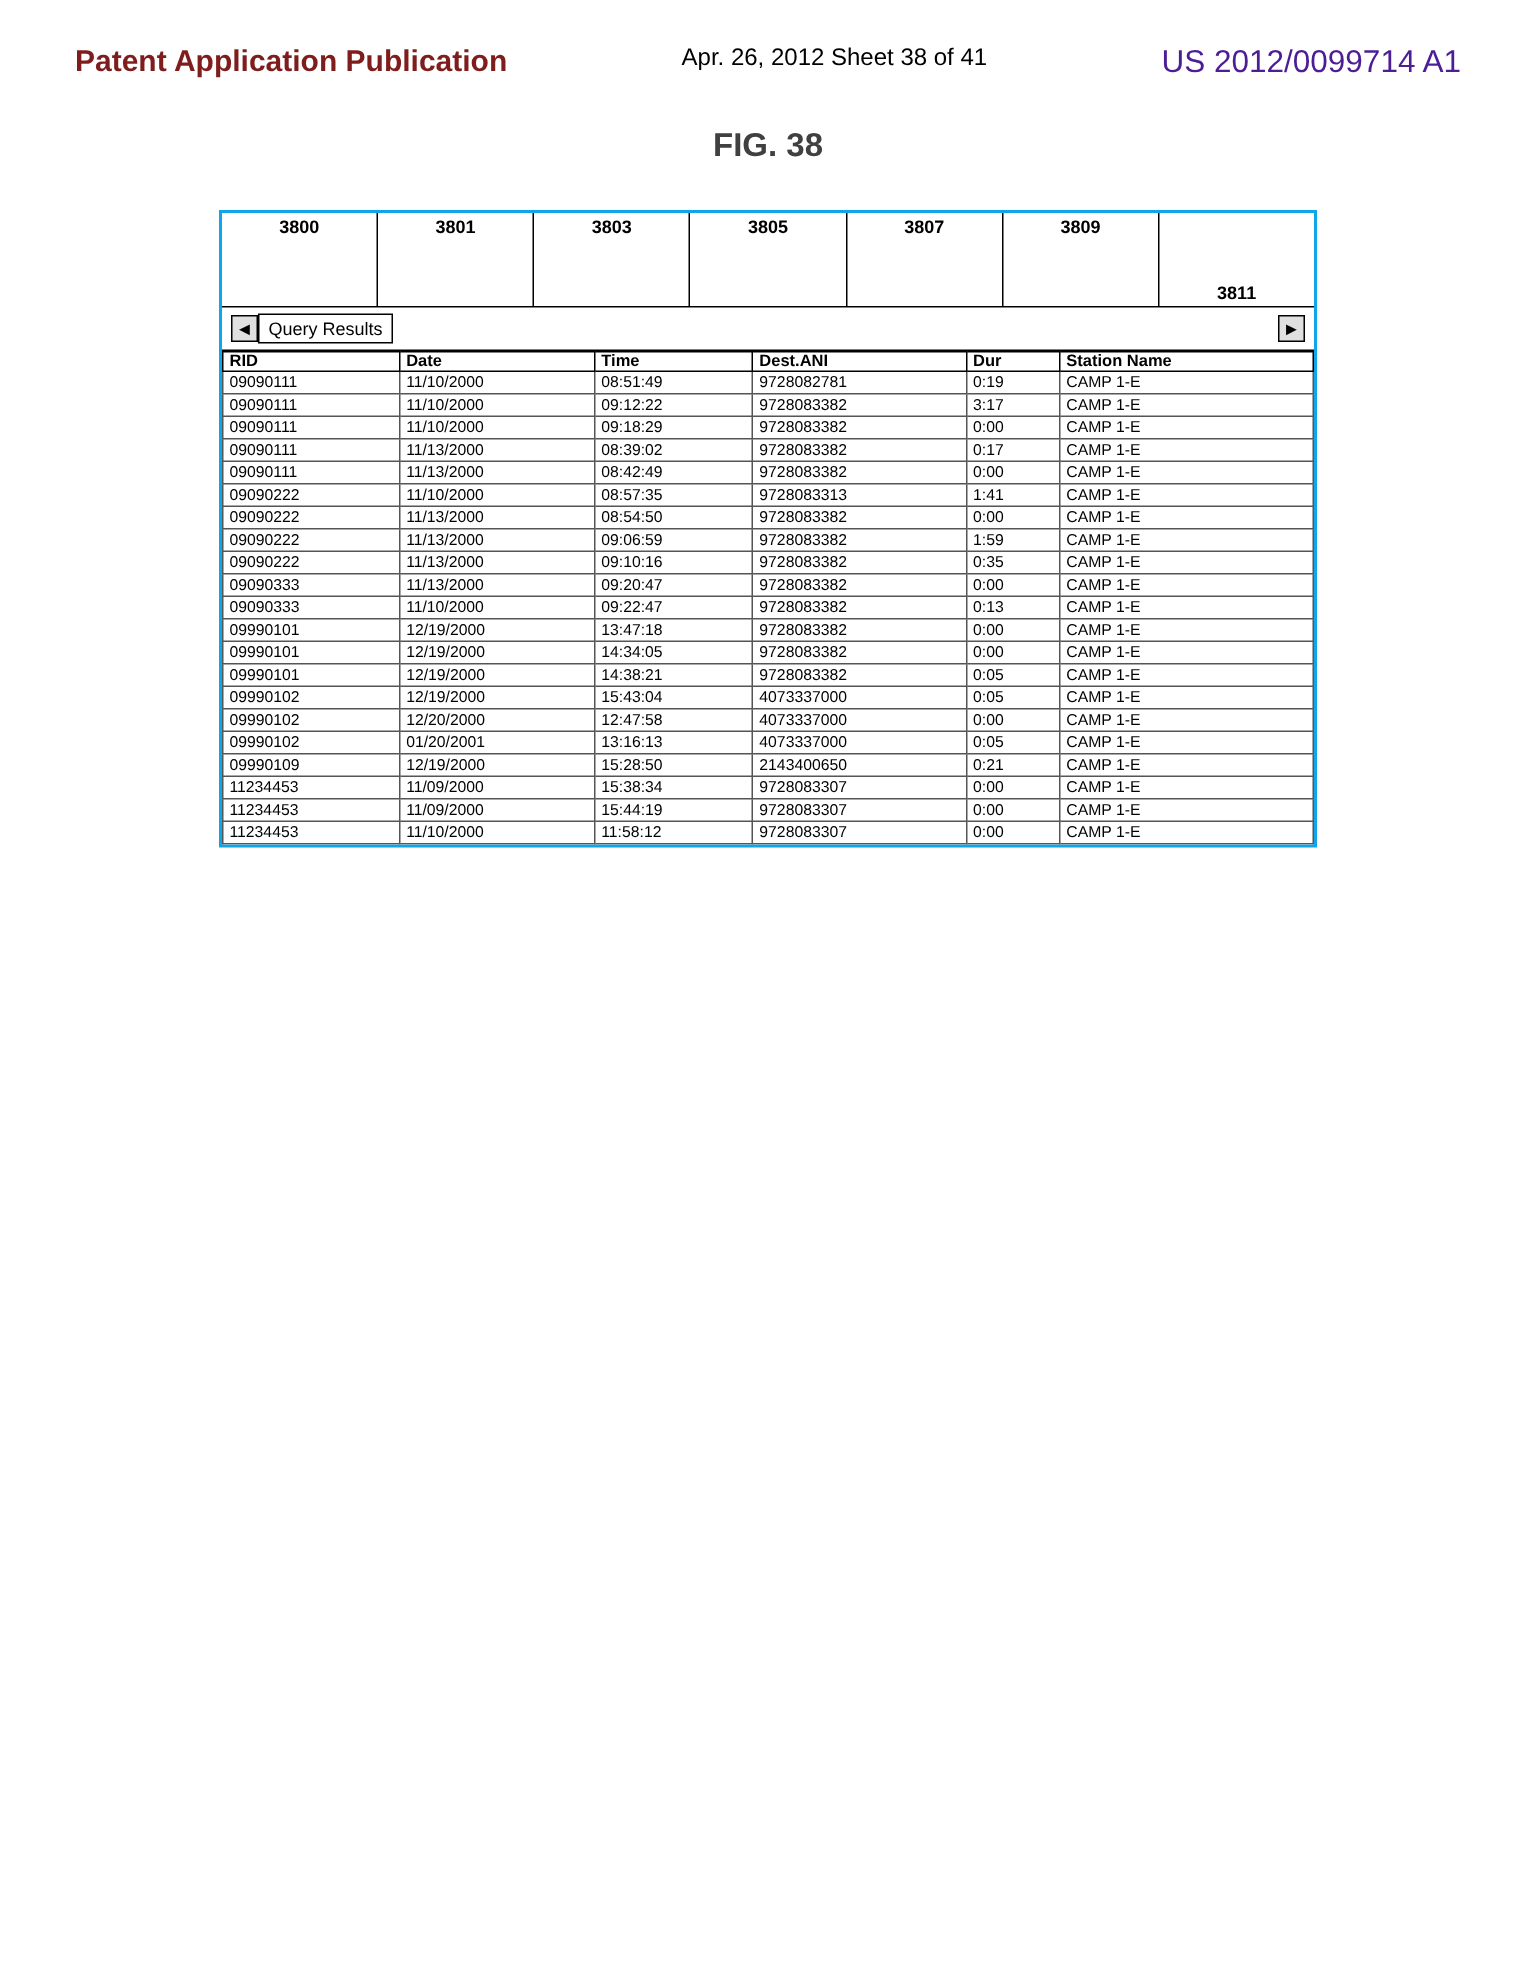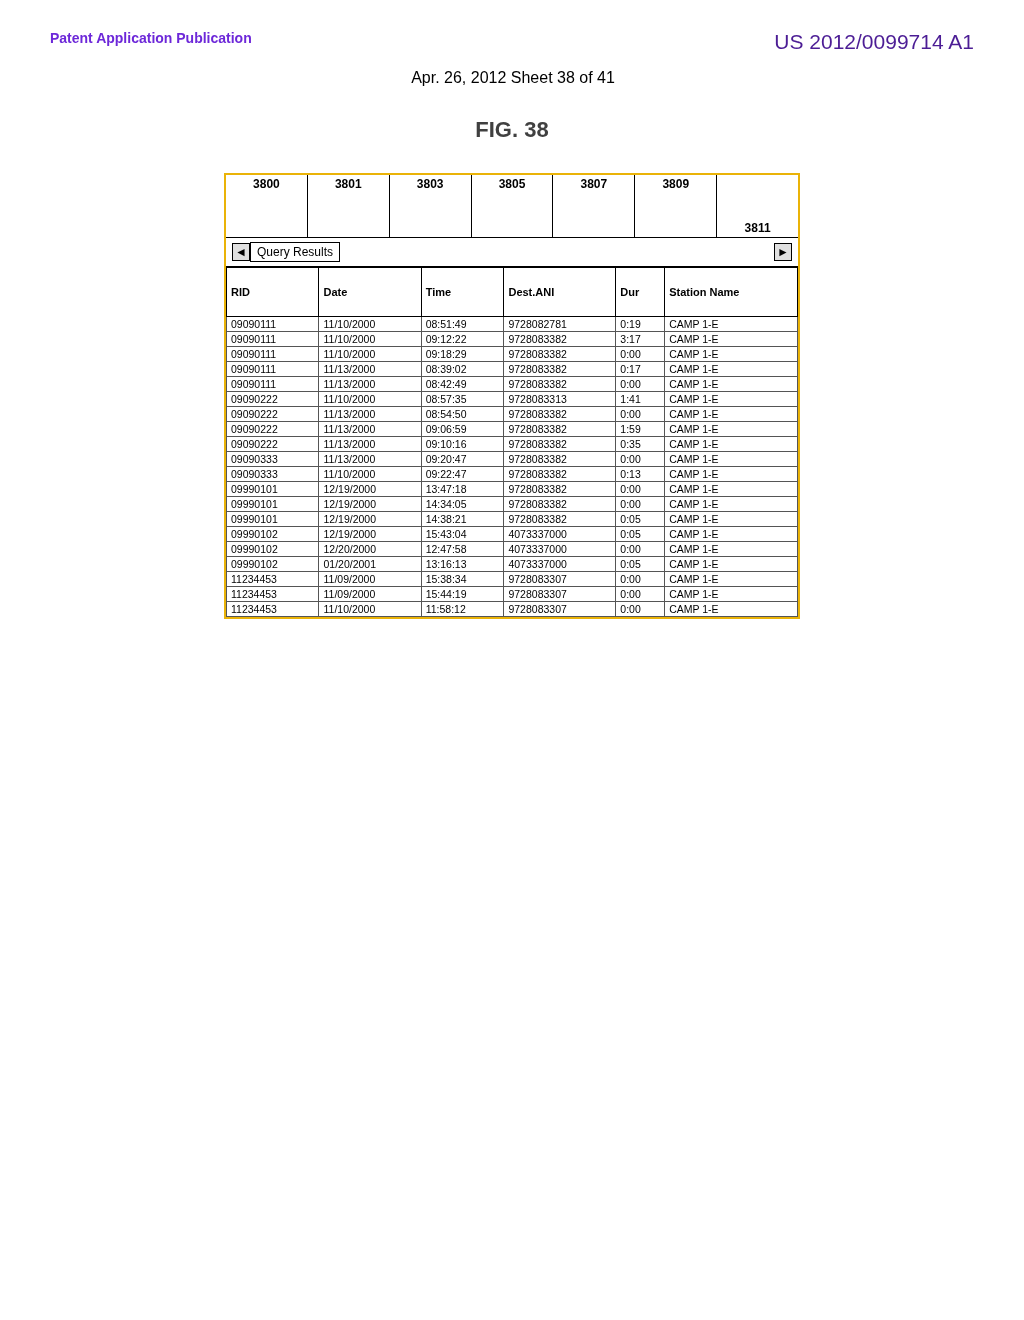--- a/index.html
+++ b/index.html
@@ -10,50 +10,49 @@
       min-height: 1320px;
       position: relative;
     }
     .page-header {
       display: flex;
       justify-content: space-between;
       align-items: flex-start;
       padding: 30px 50px 10px 50px;
     }
     .header-left {
-      font-size: 14px;
-      font-weight: bold;
-      color: #6d28d9;
+      font-size: 20px;
+      font-weight: bold;
+      color: #7f1d1d;
     }
     .header-center {
       font-size: 16px;
       color: #000;
       text-align: left;
-      margin-top: 39px;
     }
     .header-right {
       font-size: 21px;
       color: #4c1d95;
       text-align: right;
     }
     .fig-label {
       text-align: center;
       font-size: 22px;
       font-weight: bold;
       margin: 20px 0 30px 0;
       color: #404040;
     }
     .main-content {
       display: flex;
       justify-content: center;
       padding: 0 40px;
     }
     .window-container {
-      border: 2px solid #eab308;
-      width: 576px;
+      border: 2px solid #0ea5e9;
+      width: 732px;
       position: relative;
     }
     .query-bar {
       display: flex;
       align-items: center;
       padding: 4px 6px;
       border-bottom: 1px solid #000;
       font-size: 12px;
     }
     .query-label {
@@ -80,21 +79,21 @@
     .table-container {
       overflow: hidden;
     }
     table {
       width: 100%;
       border-collapse: collapse;
       font-size: 11px;
     }
     table th {
       border: 1px solid #000;
-      padding: 18px 4px;
+      padding: 0 4px;
       font-weight: bold;
       background: #fff;
       text-align: left;
       font-size: 11px;
       margin-left: 44px;
     }
     table td {
       border: 1px solid #555;
       padding: 1px 4px;
       font-size: 10.5px;
@@ -309,20 +308,28 @@
     </tr>
             <tr>
       <td>09990102</td>
       <td>01/20/2001</td>
       <td>13:16:13</td>
       <td>4073337000</td>
       <td>0:05</td>
       <td>CAMP 1-E</td>
     </tr>
             <tr>
+      <td>09990109</td>
+      <td>12/19/2000</td>
+      <td>15:28:50</td>
+      <td>2143400650</td>
+      <td>0:21</td>
+      <td>CAMP 1-E</td>
+    </tr>
+            <tr>
       <td>11234453</td>
       <td>11/09/2000</td>
       <td>15:38:34</td>
       <td>9728083307</td>
       <td>0:00</td>
       <td>CAMP 1-E</td>
     </tr>
             <tr>
       <td>11234453</td>
       <td>11/09/2000</td>

